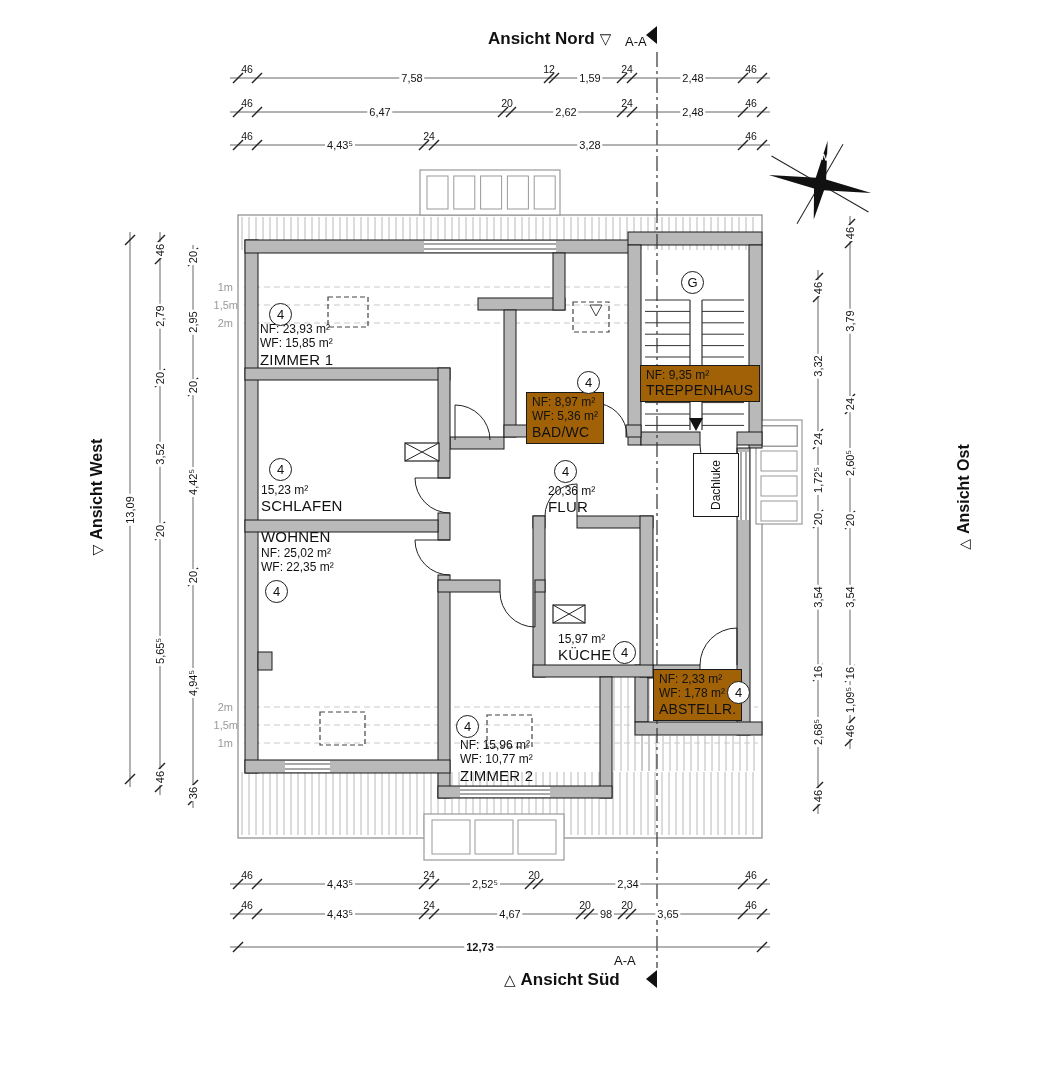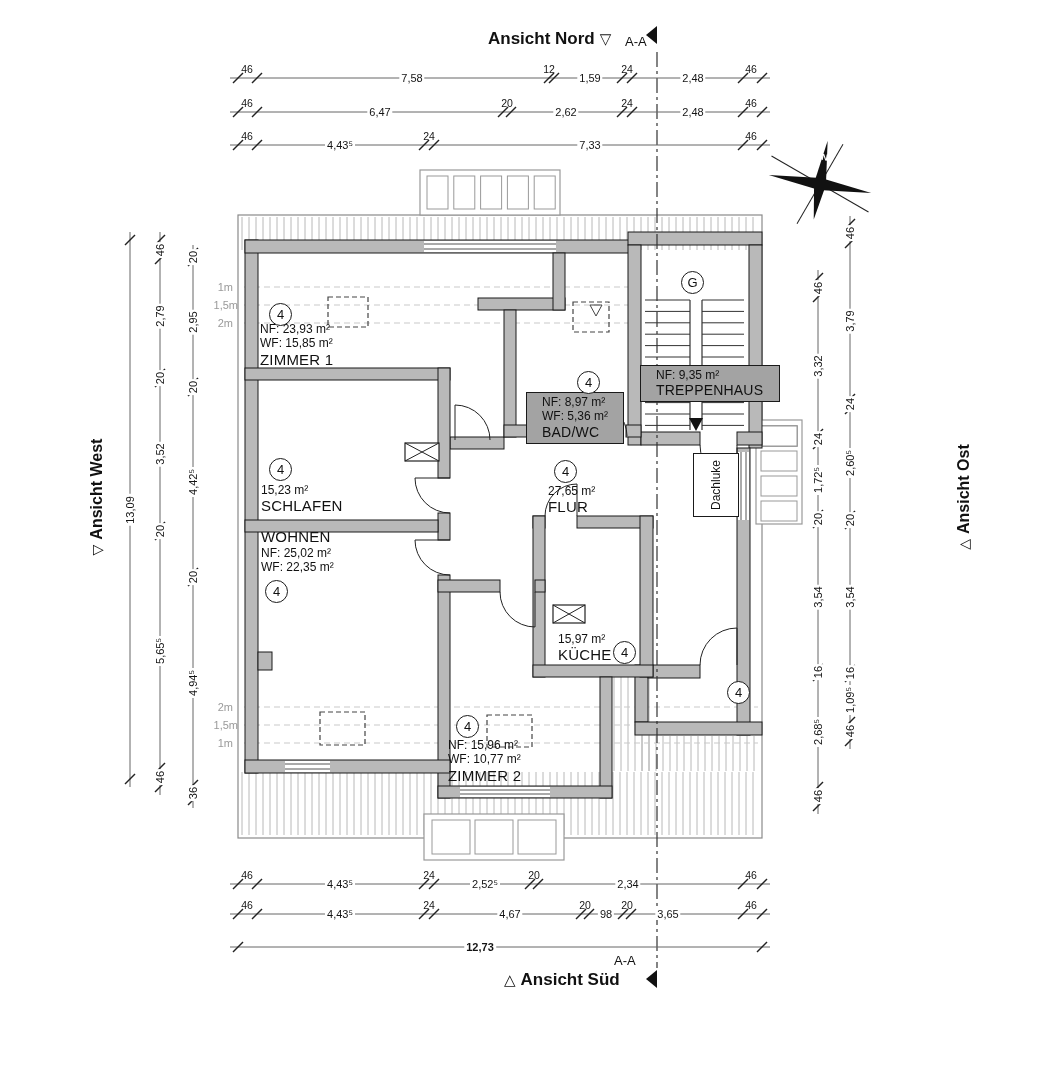--- a/index.html
+++ b/index.html
@@ -3,21 +3,21 @@
 <meta charset="utf-8">
 <style>
   html,body{margin:0;padding:0;background:#fff}
   #page{position:relative;width:1051px;height:1080px;background:#fff;
         font-family:"Liberation Sans",sans-serif;overflow:hidden}
   #plan{position:absolute;left:0;top:0}
   #labels{position:absolute;left:0;top:0;width:1051px;height:1080px}
   .lbl{position:absolute;white-space:nowrap;color:#111;font-size:12px;line-height:1.2}
   .nm{font-size:15px;letter-spacing:.2px}
   .nm14{font-size:14px;letter-spacing:.2px}
-  .boxed{border:1.2px solid #1a1a1a;background:#a3a3a3;padding:2px 15px}
+  .boxed{border:1.2px solid #1a1a1a;background:#a16207;padding:2px 5px}
   .c4{position:absolute;width:21px;height:21px;border:1.3px solid #1a1a1a;border-radius:50%;
       background:#fff;display:flex;align-items:center;justify-content:center;font-size:13px;color:#111}
   .dim{position:absolute;transform:translate(-50%,-50%);font-size:11px;background:#fff;
        padding:0 2px;color:#141414;white-space:nowrap}
   .dim.up{background:transparent;padding:0;transform:translate(-50%,-100%);font-size:10.5px}
   .dim.vert{transform:translate(-50%,-50%) rotate(-90deg)}
   .gray{position:absolute;color:#9a9a9a;font-size:11px;transform:translate(-100%,-50%);white-space:nowrap}
   .htitle{position:absolute;font-weight:bold;font-size:17px;white-space:nowrap;color:#111}
   .htitle .tri{font-weight:normal;font-size:15px;margin:0 5px}
   .vtitle{position:absolute;font-weight:bold;font-size:16px;white-space:nowrap;color:#111;
@@ -470,45 +470,50 @@
     <div class="c4" style="left:681px;top:271px">G</div>
 
     <div class="c4" style="left:269px;top:458px">4</div>
     <div class="lbl" style="left:261px;top:483px">
       <div>15,23 m²</div>
       <div class="nm">SCHLAFEN</div>
     </div>
 
     <div class="c4" style="left:554px;top:460px">4</div>
     <div class="lbl" style="left:548px;top:484px">
-      <div>27,65 m²</div>
+      <div>20,36 m²</div>
       <div class="nm">FLUR</div>
     </div>
 
     <div class="dachluke">
       <span>Dachluke</span>
     </div>
 
     <div class="lbl" style="left:261px;top:528px">
       <div class="nm">WOHNEN</div>
       <div>NF: 25,02 m²</div>
       <div>WF: 22,35 m²</div>
     </div>
     <div class="c4" style="left:265px;top:580px">4</div>
 
     <div class="lbl" style="left:558px;top:632px">
       <div>15,97 m²</div>
       <div class="nm">KÜCHE</div>
     </div>
     <div class="c4" style="left:613px;top:641px">4</div>
 
+    <div class="lbl boxed" style="left:653px;top:669px">
+      <div>NF: 2,33 m²</div>
+      <div>WF: 1,78 m²</div>
+      <div class="nm14">ABSTELLR.</div>
+    </div>
     <div class="c4" style="left:727px;top:681px">4</div>
 
     <div class="c4" style="left:456px;top:715px">4</div>
-    <div class="lbl" style="left:448px;top:738px">
+    <div class="lbl" style="left:460px;top:738px">
       <div>NF: 15,96 m²</div>
       <div>WF: 10,77 m²</div>
       <div class="nm">ZIMMER 2</div>
     </div>
   <span class="dim up" style="left: 247px; top: 75px;">46</span>
       <span class="dim " style="left: 412px; top: 78px;">7,58</span>
       <span class="dim up" style="left: 549px; top: 75px;">12</span>
       <span class="dim " style="left: 590px; top: 78px;">1,59</span>
       <span class="dim up" style="left: 627px; top: 75px;">24</span>
       <span class="dim " style="left: 693px; top: 78px;">2,48</span>
@@ -516,21 +521,21 @@
       <span class="dim up" style="left: 247px; top: 109px;">46</span>
       <span class="dim " style="left: 380px; top: 112px;">6,47</span>
       <span class="dim up" style="left: 507px; top: 109px;">20</span>
       <span class="dim " style="left: 566px; top: 112px;">2,62</span>
       <span class="dim up" style="left: 627px; top: 109px;">24</span>
       <span class="dim " style="left: 693px; top: 112px;">2,48</span>
       <span class="dim up" style="left: 751px; top: 109px;">46</span>
       <span class="dim up" style="left: 247px; top: 142px;">46</span>
       <span class="dim " style="left: 340px; top: 145px;">4,43⁵</span>
       <span class="dim up" style="left: 429px; top: 142px;">24</span>
-      <span class="dim " style="left: 590px; top: 145px;">7,33</span>
+      <span class="dim " style="left: 590px; top: 145px;">3,28</span>
       <span class="dim up" style="left: 751px; top: 142px;">46</span>
       <span class="dim up" style="left: 247px; top: 881px;">46</span>
       <span class="dim " style="left: 340px; top: 884px;">4,43⁵</span>
       <span class="dim up" style="left: 429px; top: 881px;">24</span>
       <span class="dim " style="left: 485px; top: 884px;">2,52⁵</span>
       <span class="dim up" style="left: 534px; top: 881px;">20</span>
       <span class="dim " style="left: 628px; top: 884px;">2,34</span>
       <span class="dim up" style="left: 751px; top: 881px;">46</span>
       <span class="dim up" style="left: 247px; top: 911px;">46</span>
       <span class="dim " style="left: 340px; top: 914px;">4,43⁵</span>

